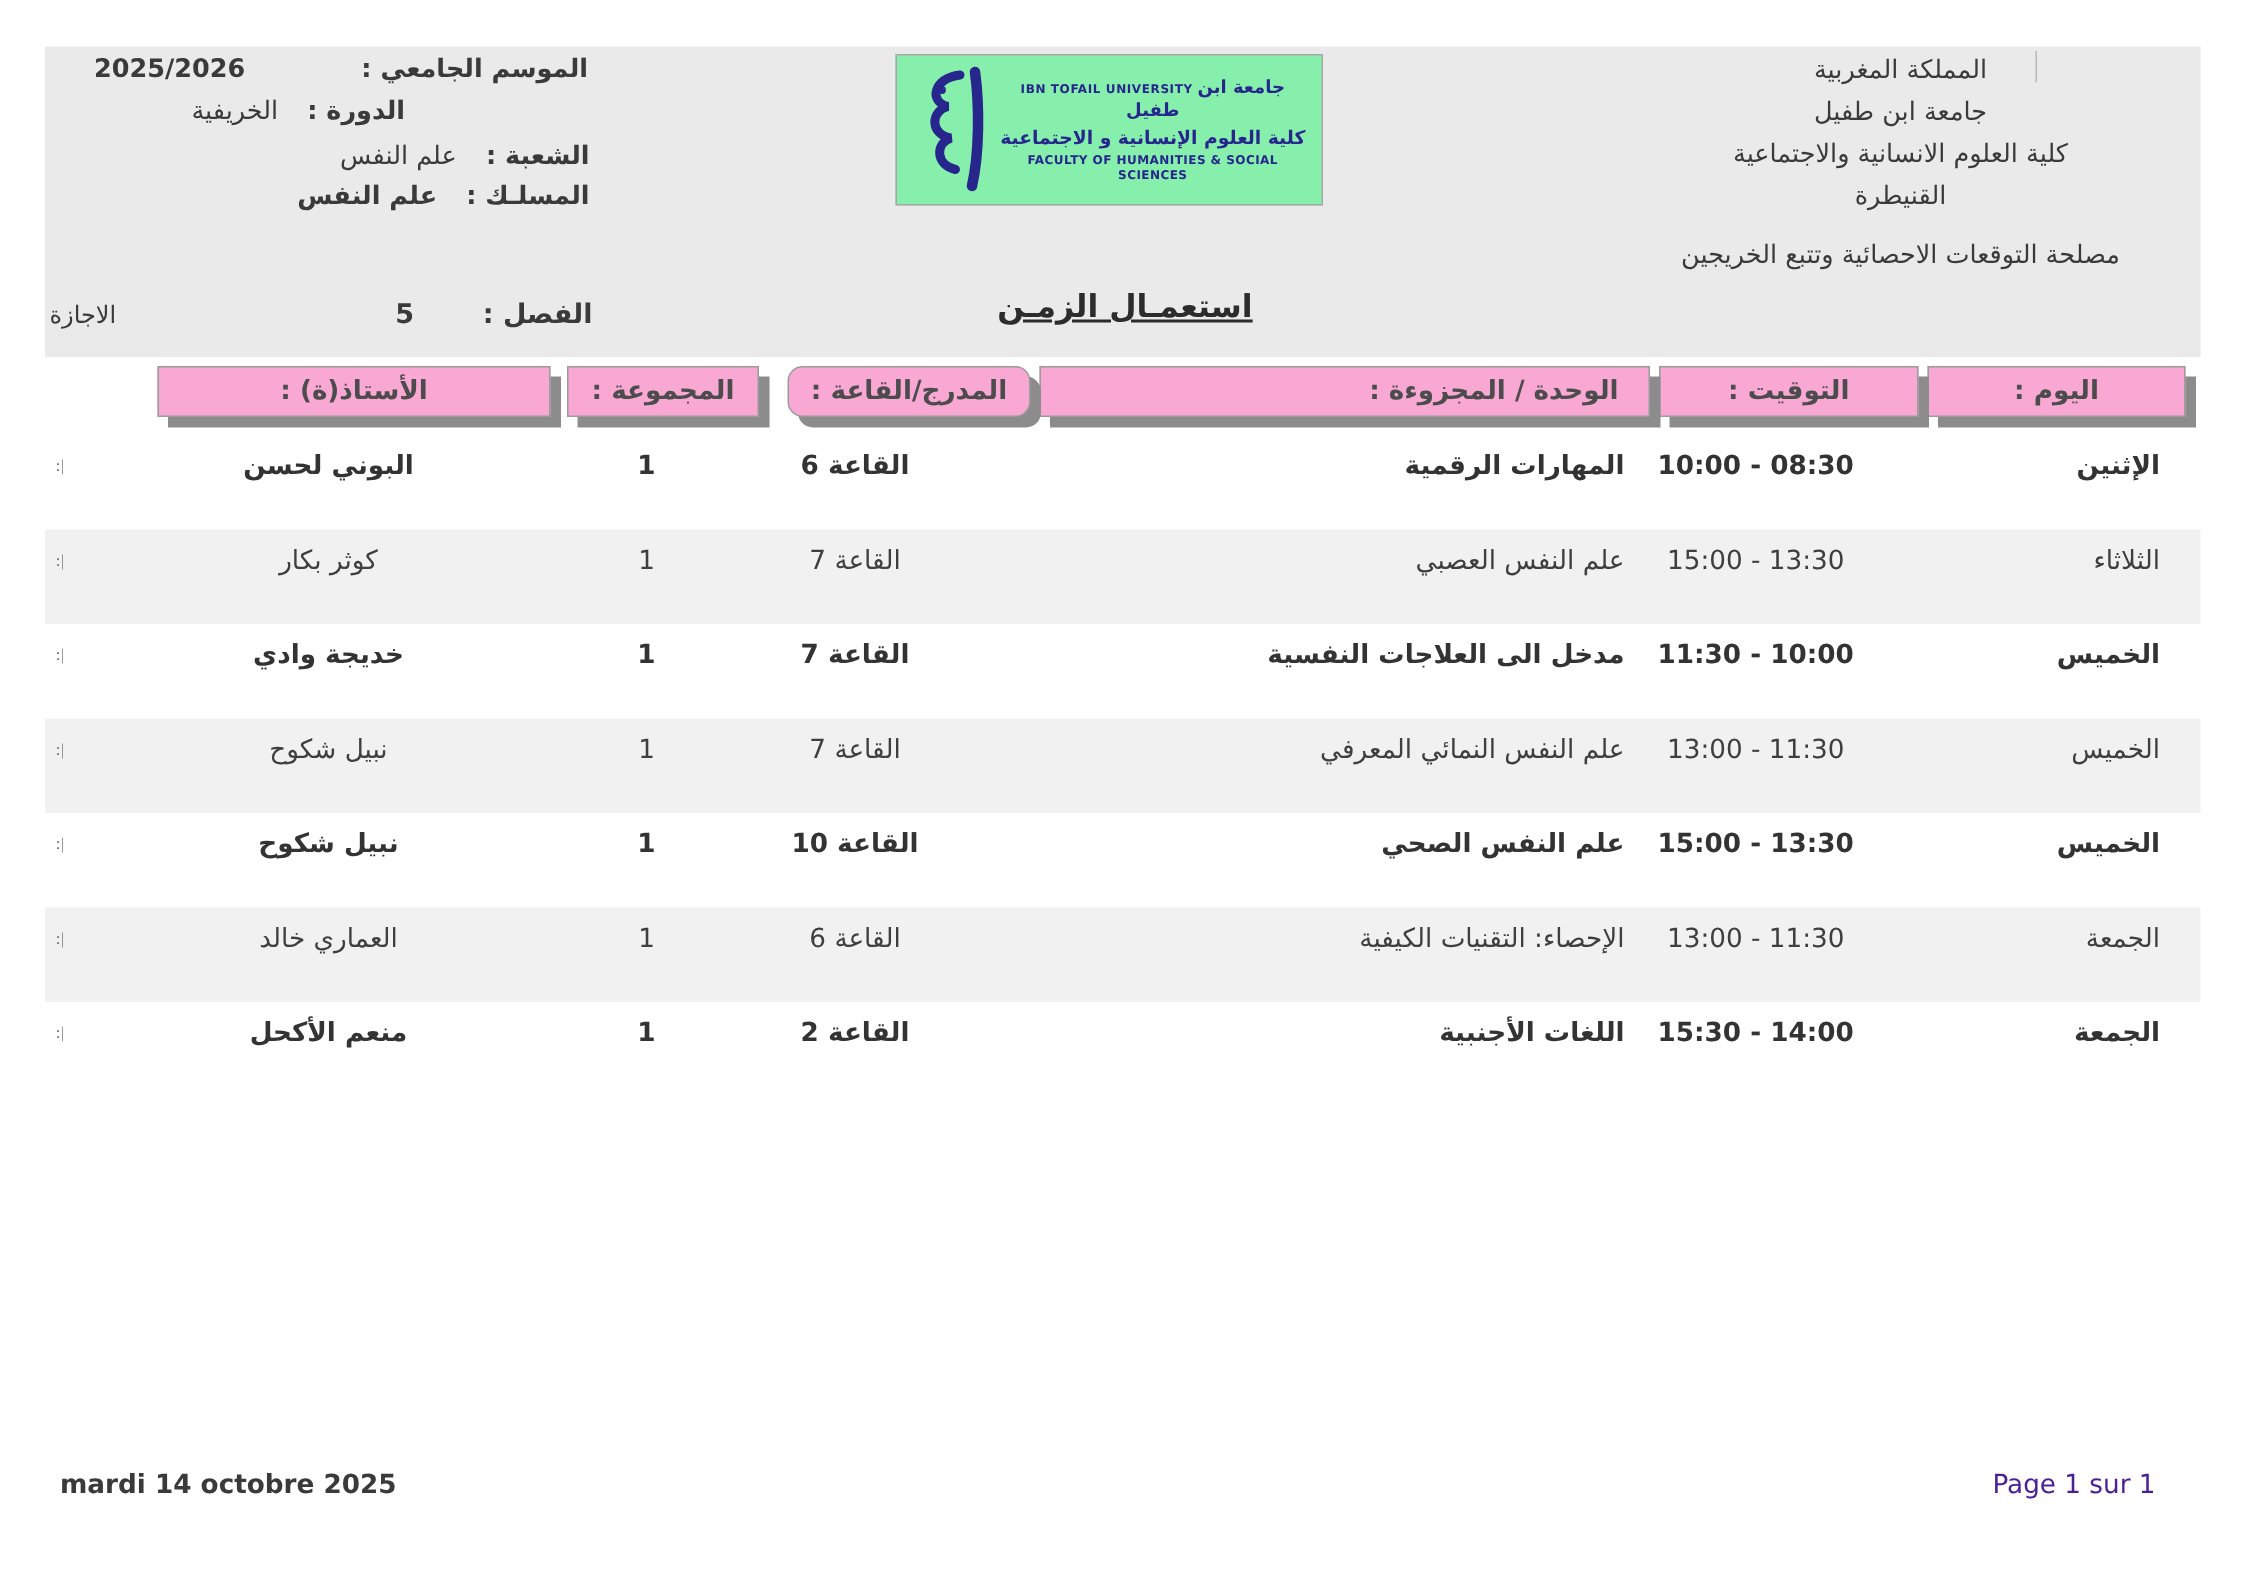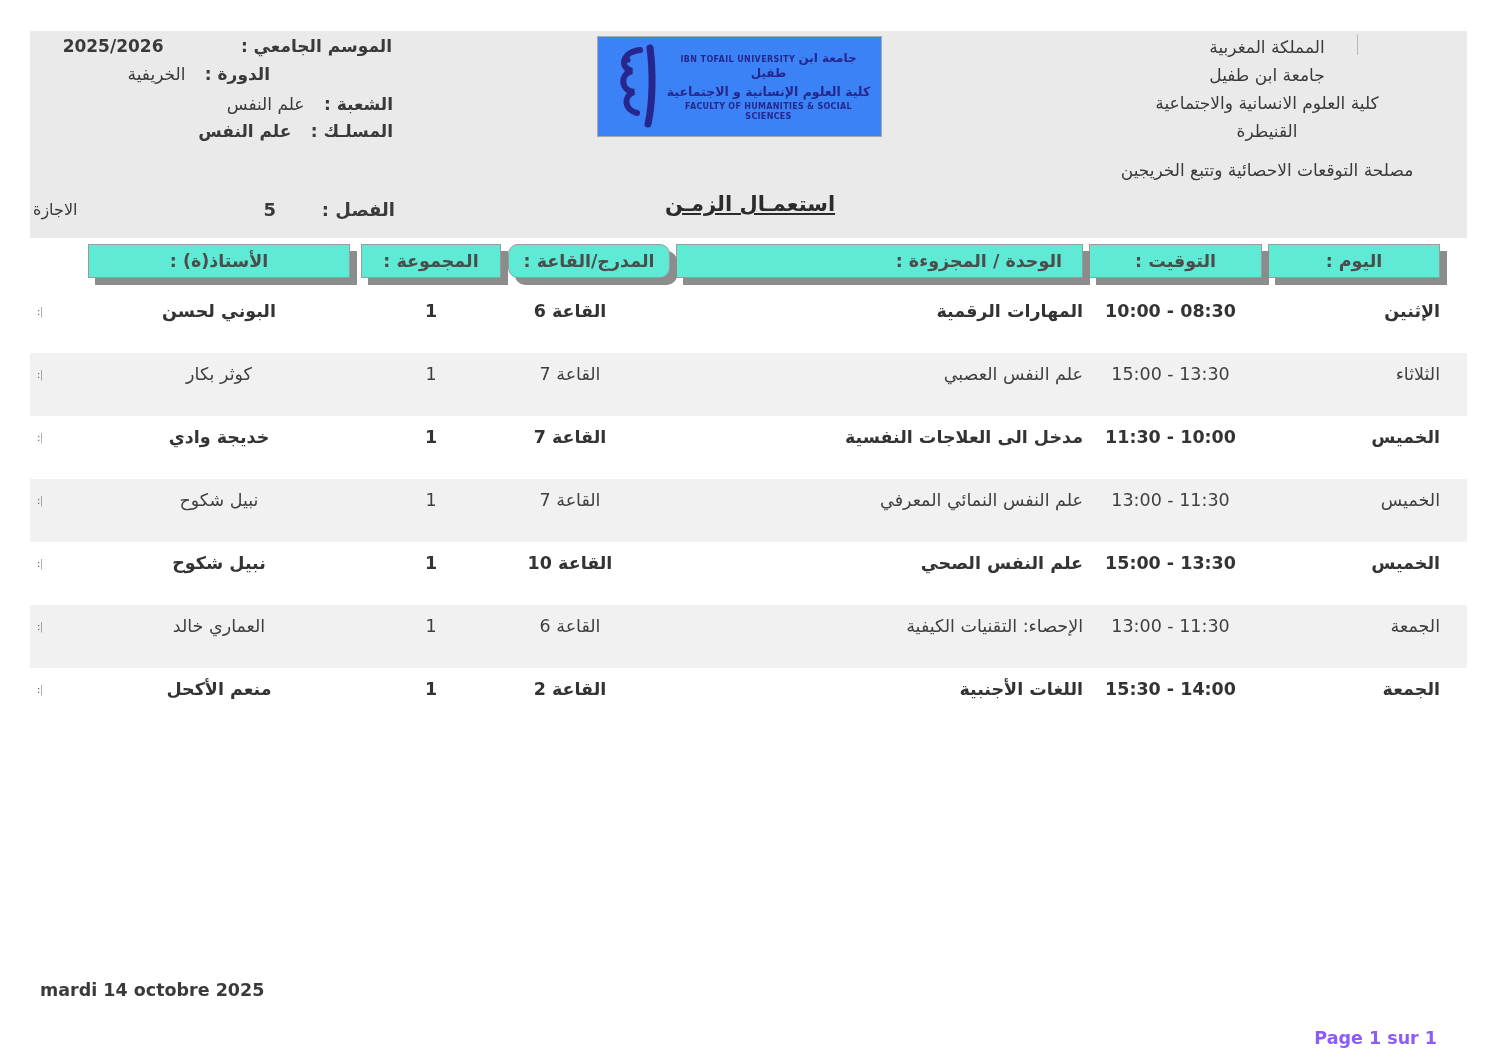--- a/index.html
+++ b/index.html
@@ -15,57 +15,57 @@
              direction:rtl;font-size:17px;line-height:28px;color:#3a3a3a;}
   .hdr-right .service{margin-top:11px;}
   .hdr-right .code{margin-top:26px;font-size:16px;letter-spacing:.5px;}
   .tick{position:absolute;left:1357px;top:34px;width:1px;height:21px;background:#b9b9b9;}
 
   
   .kv{font-size:17px;color:#3a3a3a;}
   .kv .val{margin-right:14px;}
 
   
-  .logo{position:absolute;left:597px;top:36px;width:285px;height:101px;background:#3b82f6;
+  .logo{position:absolute;left:597px;top:36px;width:285px;height:101px;background:#86efac;
         border:1px solid #a8a8a8;display:flex;align-items:center;box-sizing:border-box;padding:4px 6px;}
   .logo-glyph{flex:0 0 58px;height:88px;display:flex;align-items:center;justify-content:center;}
   .logo-text{flex:1;text-align:center;color:#26268d;line-height:1.25;}
   .logo-l1{font-size:8px;font-weight:bold;letter-spacing:.4px;}
   .logo-l1 .ar{font-size:12px;font-weight:bold;}
   .logo-l2{font-size:12.5px;font-weight:bold;margin:3px 0;direction:rtl;}
   .logo-l3{font-size:8px;font-weight:bold;letter-spacing:.3px;}
 
   
   .doc-title{position:absolute;left:640px;top:192px;width:220px;text-align:center;direction:rtl;
              font-size:21px;font-weight:bold;color:#2c2c2c;text-decoration:underline;}
 
   
-  .hcell{position:absolute;top:244px;height:34px;background:#5eead4;border:1px solid #9b9b9b;
+  .hcell{position:absolute;top:244px;height:34px;background:#f9a8d4;border:1px solid #9b9b9b;
          box-shadow:7px 7px 0 #8c8c8c;box-sizing:border-box;display:flex;align-items:center;
-         justify-content:center;direction:rtl;font-weight:bold;font-size:17.5px;color:#4c4c4c;}
+         justify-content:center;direction:rtl;font-weight:bold;font-size:17.5px;color:#4c4c4c;margin-left:17px;}
   .hcell.right-al{justify-content:flex-start;padding-right:20px;}
 
   
   .rows-host{position:absolute;left:30px;top:290px;width:1437px;}
   .trow{position:relative;width:1437px;height:63px;background:#ffffff;font-size:17.5px;color:#3f3f3f;}
   .trow.shaded{background:#f1f1f1;}
   .trow.bold-row .cell{font-weight:bold;color:#333333;}
   .cell{position:absolute;top:11px;direction:rtl;white-space:nowrap;}
   .c-day{right:27px;width:180px;text-align:right;}
   .c-time{left:1049px;width:183px;text-align:center;}
   .c-unit{right:384px;width:440px;text-align:right;}
   .c-room{left:460px;width:160px;text-align:center;}
   .c-group{left:331px;width:140px;text-align:center;}
   .c-teacher{left:58px;width:262px;text-align:center;}
   .edge-mark{position:absolute;left:7px;top:16px;width:5px;height:16px;overflow:hidden;
              font-size:10px;color:#5a5a5a;direction:ltr;}
 
   
   .foot-date{position:absolute;left:40px;top:980px;font-size:17.5px;font-weight:bold;color:#3a3a3a;}
-  .foot-page{position:absolute;right:60px;top:1028px;font-size:17.5px;font-weight:bold;color:#8b5cf6;}
+  .foot-page{position:absolute;right:60px;top:980px;font-size:17.5px;font-weight:normal;color:#4c1d95;}
 </style>
 </head>
 <body>
 
 <div class="page">
 
   <div class="band"></div>
   <div class="tick"></div>
 
   <div class="hdr-right">
@@ -115,21 +115,21 @@
       <div class="logo-l3">FACULTY OF HUMANITIES &amp; SOCIAL SCIENCES</div>
     </div>
   </div>
 
   <div class="doc-title">استعمـال الزمـن</div>
 
   <div class="hcell" style="left:1268px;width:172px;">اليوم :</div>
   <div class="hcell" style="left:1089px;width:173px;">التوقيت :</div>
   <div class="hcell right-al" style="left:676px;width:407px;">الوحدة / المجزوءة :</div>
   <div class="hcell" style="left:508px;width:162px;border-radius:10px;">المدرج/القاعة :</div>
-  <div class="hcell" style="left:361px;width:140px;">المجموعة :</div>
+  <div class="hcell" style="left:361px;width:128px;">المجموعة :</div>
   <div class="hcell" style="left:88px;width:262px;">الأستاذ(ة) :</div>
 
   <div class="rows-host">
       <div class="trow bold-row">
       <span class="edge-mark">:|</span>
       <span class="cell c-day">الإثنين</span>
       <span class="cell c-time">08:30 - 10:00</span>
       <span class="cell c-unit">المهارات الرقمية</span>
       <span class="cell c-room">القاعة 6</span>
       <span class="cell c-group">1</span>

